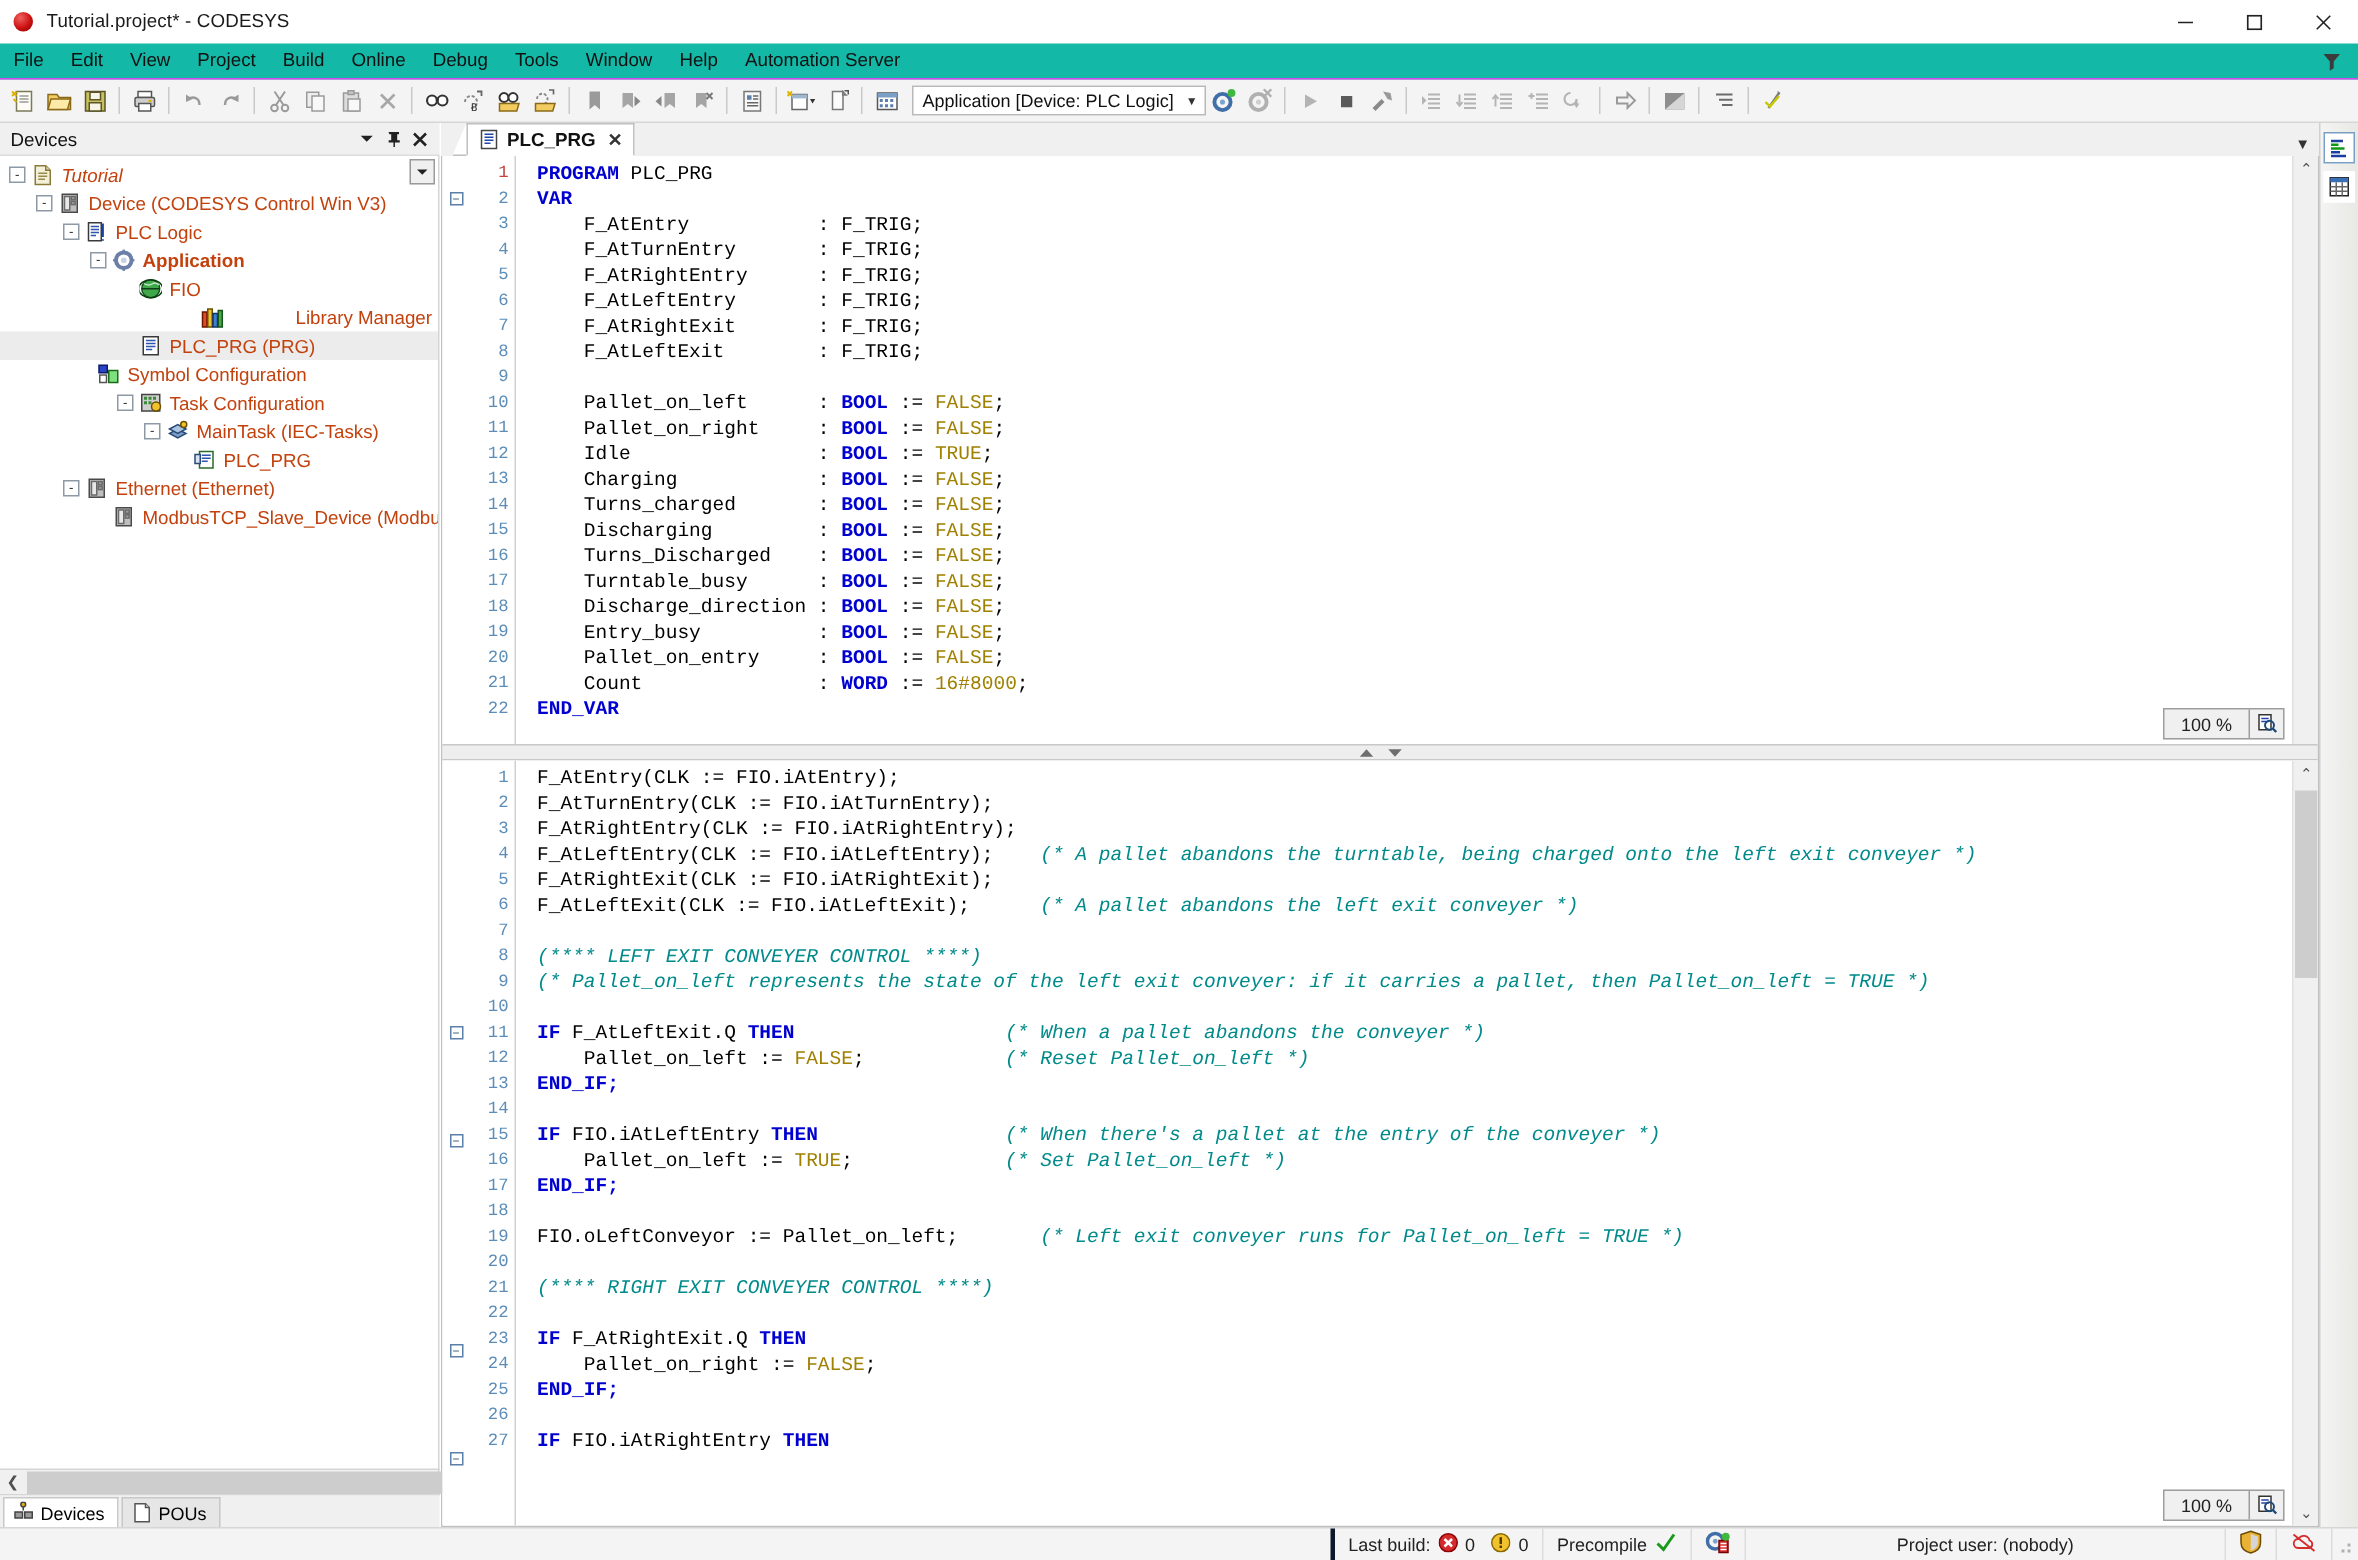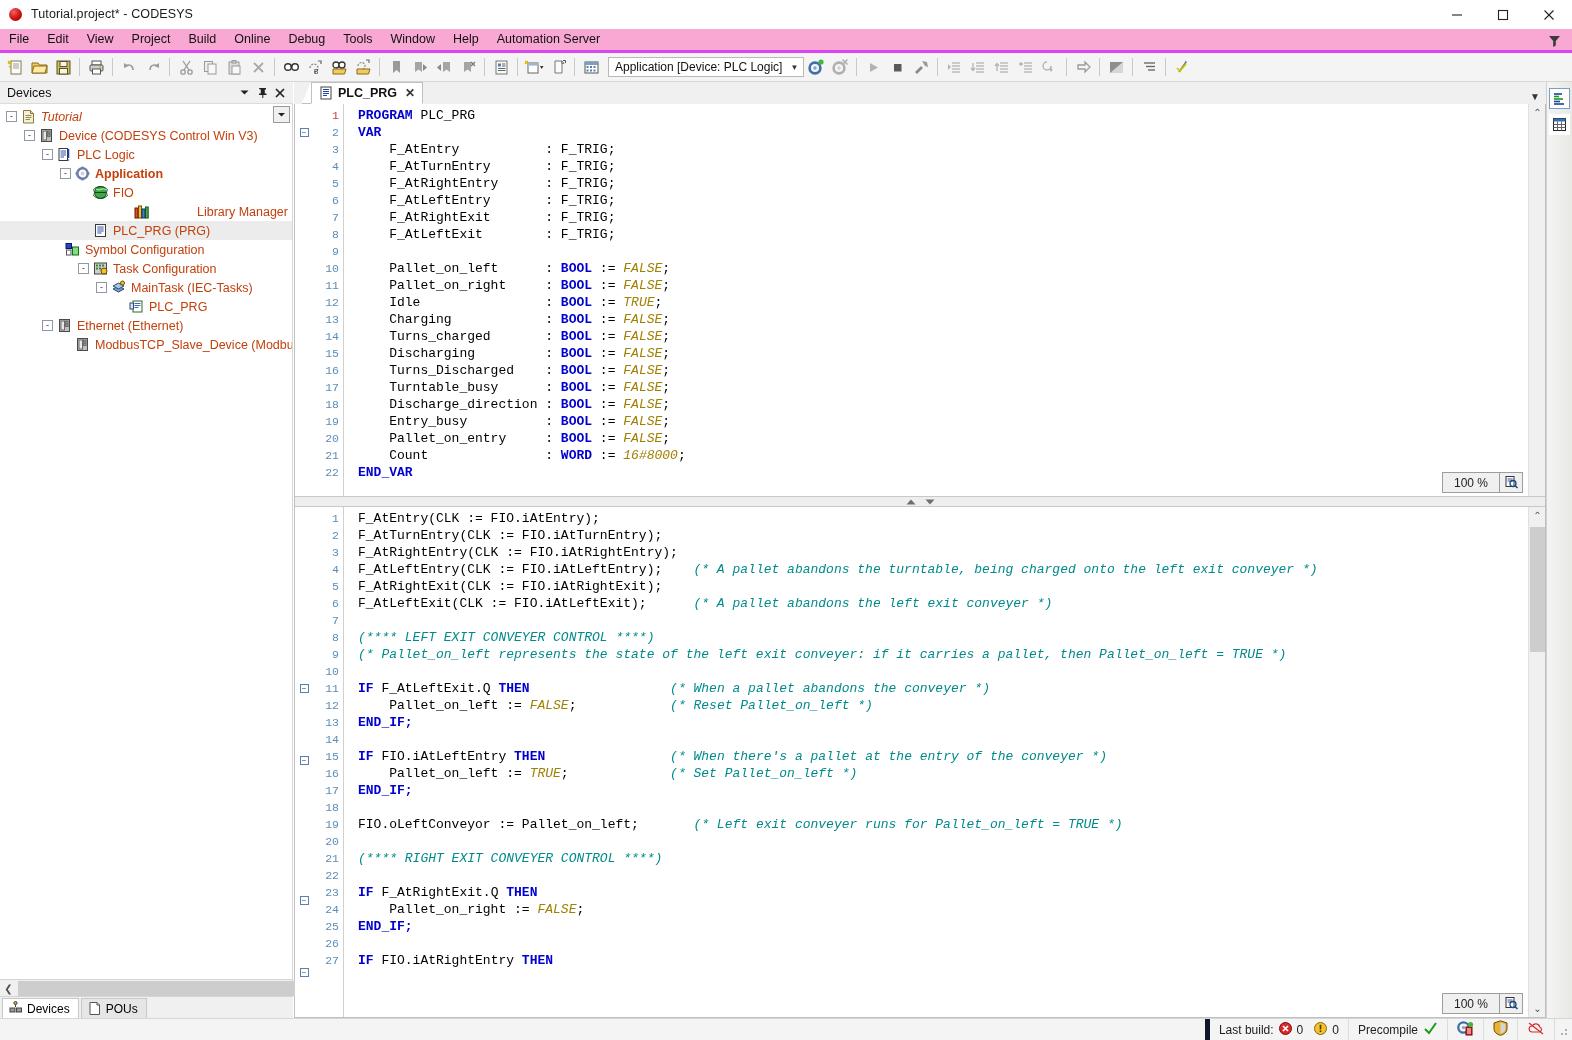--- a/index.html
+++ b/index.html
@@ -30,23 +30,23 @@
   }
   .tb-title { font-size: 12.5px; color: #1a1a1a; letter-spacing: .1px; }
   .win-btns { position:absolute; right:0; top:0; height:29px; display:flex; }
   .win-btn { width:46px; height:29px; display:flex; align-items:center; justify-content:center; }
   .win-btn svg { display:block; }
 
   
   .menubar {
     height: 24px; flex:0 0 24px;
     display:flex; align-items:center;
-    background: #f9a8d4;
+    background: #14b8a6;
     position: relative;
-    border-bottom: 3px solid #d946ef;
+    border-bottom: 1px solid #d946ef;
   }
   .menu-item { padding: 3px 9px 4px 9px; font-size: 12.5px; color:#111; cursor:default; white-space:nowrap;}
   .menubar-right { position:absolute; right:10px; top:4px; }
 
   
   .toolbar {
     height: 29px; flex:0 0 29px;
     display:flex; align-items:center;
     background:#f4f4f4;
     border-bottom:1px solid #d6d6d6;
@@ -129,21 +129,21 @@
              font-family:"Liberation Mono", monospace; font-size:11.5px; color:#5b8db8; background:#fff; }
   .num-col .ln.cur { color:#c24040; }
   .gutter-line { width:1px; background:#d0d0d0; flex:0 0 1px; }
   .code-col { flex:1 1 auto; padding-top:3px; padding-left:14px;
               font-family:"Liberation Mono", monospace; font-size:13px; white-space:pre; overflow:hidden; color:#000; }
   .row { height:17px; line-height:17px; }
 
   
   .kw  { color:#0000d0; font-weight:bold; }
   .ty  { color:#0000cf; font-weight:bold; }
-  .lit { color:#a08000;font-style:italic; }
+  .lit { color:#a08000; }
   .cm  { color:#008a8a; font-style:italic; }
   .pl  { color:#000000; }
 
   .pane-vscroll { width:17px; flex:0 0 17px; background:#f0f0f0; border-left:1px solid #e0e0e0; position:relative; }
   .vs-arrow { height:17px; width:17px; display:flex; align-items:center; justify-content:center; color:#505050; font-size:10px; }
   .vs-thumb { position:absolute; left:1px; width:15px; background:#cdcdcd; }
 
   .zoombox { position:absolute; display:flex; align-items:center; height:21px;
              background:#f0f0f0; border:1px solid #9d9d9d; }
   .zoombox .zval { width:56px; text-align:center; font-size:12px; color:#222; }
@@ -971,21 +971,21 @@
               <line x1="1.5" y1="10.5" x2="13.5" y2="10.5"></line>
             </g>
           </svg>
       </div>
     </div>
   </div>
 
 
   <div class="statusbar">
     <div class="sb-spacer"></div>
-    <div class="sb-cell" style="border-left:5px solid #0f172a;">
+    <div class="sb-cell" style="border-left:3px solid #0f172a;">
       <span>Last build:</span>
       <span>
         <svg width="13" height="13" viewBox="0 0 13 13">
             <circle cx="6.5" cy="6.5" r="6" fill="#d42c2c" stroke="#8e0000"></circle>
             <path d="M4 4 l5 5 M9 4 l-5 5" stroke="#fff" stroke-width="1.7"></path>
           </svg>
       </span>
       <span>0</span>
       <span style="margin-left:6px;">
         <svg width="13" height="13" viewBox="0 0 13 13">
@@ -1012,20 +1012,23 @@
             <rect x="9" y="7" width="6" height="8" fill="#d42c2c" stroke="#7a0000"></rect>
             <g stroke="#fff" stroke-width="0.9">
               <line x1="10" y1="9" x2="14" y2="9"></line>
               <line x1="10" y1="11" x2="14" y2="11"></line>
               <line x1="10" y1="13" x2="14" y2="13"></line>
             </g>
             <circle cx="13.5" cy="4.5" r="2.6" fill="#3fb83f"></circle>
           </svg>
       </span>
     </div>
+    <div class="sb-cell" style="min-width:320px;justify-content:center;">
+      <span>Project user: (nobody)</span>
+    </div>
     <div class="sb-cell">
       <span>
         <svg width="15" height="16" viewBox="0 0 15 16">
             <path d="M7.5 0.8 L14 3 v5.5 c0 3.8 -3.3 6 -6.5 6.8 C4.3 14.5 1 12.3 1 8.5 V3 Z" fill="#e9b234" stroke="#6a4a00"></path>
             <path d="M7.5 2.6 L12.3 4.3 v4.2 c0 2.8 -2.5 4.5 -4.8 5.1 V2.6 Z" fill="#d5d5d5"></path>
           </svg>
       </span>
     </div>
     <div class="sb-cell">
       <span>

